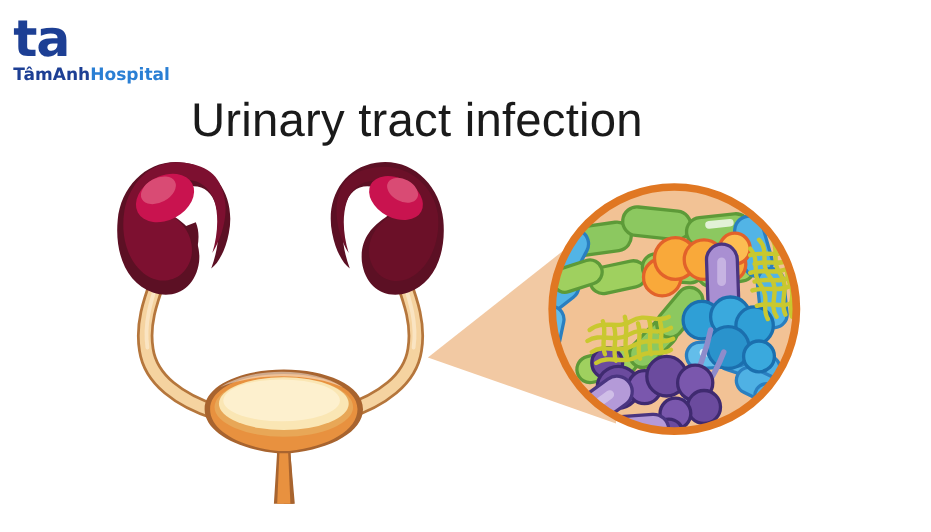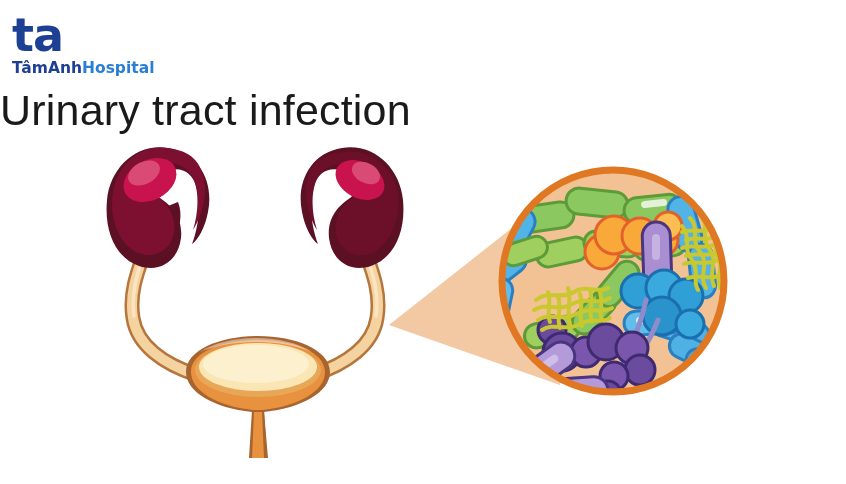--- a/index.html
+++ b/index.html
@@ -45,20 +45,21 @@
     white-space: nowrap;
     font-family: "DejaVu Sans", sans-serif;
   }
   .wm-a { color: #1d3f94; }
   .wm-b { color: #2a7fd4; }
   #title {
     position: absolute;
     left: 0;
     top: 86px;
     width: 758px;
+    text-align: center;
     font-size: 43px;
     font-weight: 300;
     color: #1a1a1a;
     letter-spacing: 0.2px;
     font-family: "Liberation Sans", sans-serif;
   }
   #art {
     position: absolute;
     left: 0;
     top: 0;

